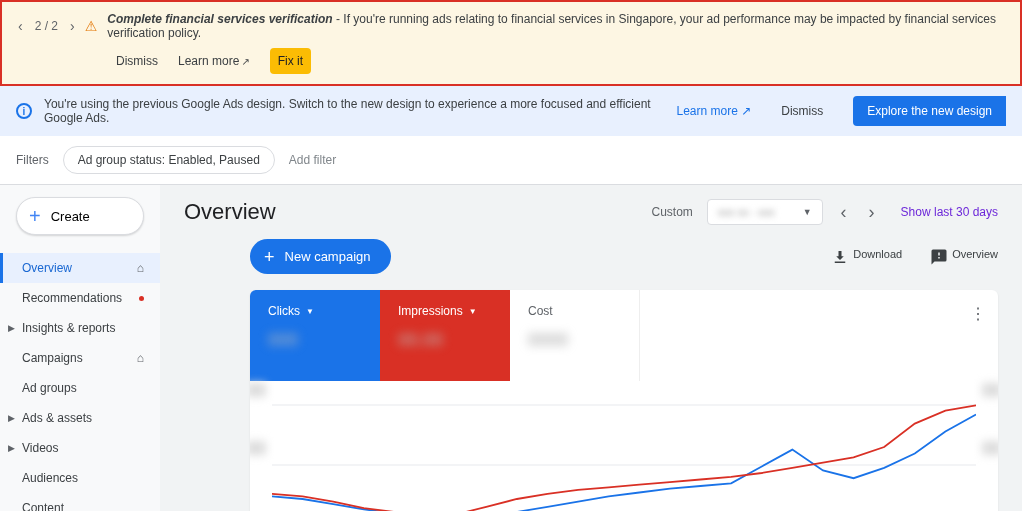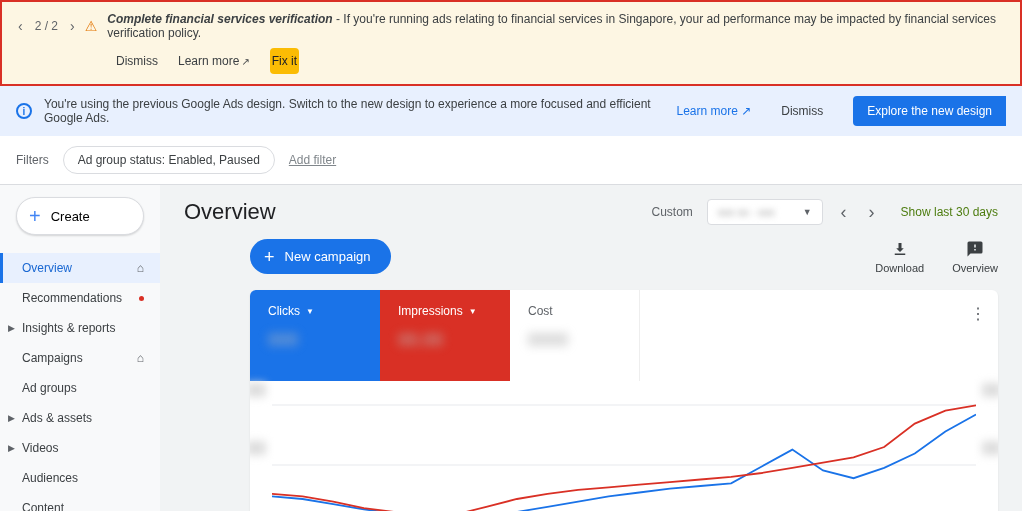--- a/index.html
+++ b/index.html
@@ -7,57 +7,57 @@
 .alert-yellow { background: #fdf6e3; border: 2px solid #d93025; padding: 10px 16px; font-size: 12px; color: #3c4043; position: relative; }
 .alert-yellow .top-row { display: flex; align-items: center; gap: 10px; }
 .alert-yellow .arrow { color: #5f6368; cursor: pointer; font-size: 14px; }
 .alert-yellow .pager { color: #5f6368; font-size: 12px; margin: 0 2px; }
 .alert-yellow .warn-icon { color: #e37400; font-size: 14px; }
 .alert-yellow .msg { flex: 1; }
 .alert-yellow .msg b { font-weight: 700; font-style: italic; }
 .alert-yellow .sub-row { display: flex; align-items: center; gap: 20px; margin-left: 98px; margin-top: 8px; }
 .alert-yellow .link { color: #3c4043; font-size: 12px; cursor: pointer; }
 .alert-yellow .ext { font-size: 10px; margin-left: 2px; }
-.btn-fix { background: #fbbc04; border: none; padding: 6px 2px; border-radius: 4px; font-size: 12px; cursor: pointer; color: #202124; }
+.btn-fix { background: #fbbc04; border: none; padding: 6px 8px; border-radius: 4px; font-size: 12px; cursor: pointer; color: #202124; }
 .alert-blue { background: #e8f0fe; padding: 10px 16px; font-size: 12px; color: #3c4043; display: flex; align-items: center; gap: 12px; }
 .alert-blue .info-icon { color: #1a73e8; width: 16px; height: 16px; border: 2px solid #1a73e8; border-radius: 50%; display: inline-flex; align-items: center; justify-content: center; font-size: 10px; font-weight: bold; }
 .alert-blue .msg { flex: 1; }
 .alert-blue .learn { color: #1a73e8; cursor: pointer; margin-right: 18px; }
 .alert-blue .dismiss { color: #3c4043; cursor: pointer; margin-right: 18px; }
 .btn-explore { background: #1a73e8; color: #fff; border: none; padding: 8px 14px; font-size: 12px; cursor: pointer; border-radius: 4px 0 0 4px; }
 .filters { display: flex; align-items: center; gap: 14px; padding: 10px 16px; border-bottom: 1px solid #dadce0; font-size: 12px; color: #3c4043; }
 .filters .label { color: #5f6368; }
 .chip { border: 1px solid #dadce0; border-radius: 16px; padding: 6px 14px; font-size: 12px; color: #3c4043; cursor: pointer; }
-.filters .add { color: #80868b; cursor: pointer; text-decoration: underline; }
+.filters .add { color: #80868b; cursor: pointer; }
 .body-row { display: flex; height: calc(511px - 150px); }
 .sidebar { width: 160px; background: #f8f9fa; padding: 12px 0; overflow: hidden; }
 .create-btn { background: #fff; border: 1px solid #dadce0; border-radius: 24px; padding: 8px 20px 8px 12px; margin: 0 16px 18px 16px; display: flex; align-items: center; gap: 10px; font-size: 13px; cursor: pointer; box-shadow: 0 1px 2px rgba(0,0,0,0.15); font-weight: 500; }
 .plus { font-size: 20px; line-height: 20px; font-weight: 300; }
 .p-blue { color: #4285f4; }
 .nav-item { padding: 8px 16px 8px 22px; font-size: 12px; color: #3c4043; display: flex; align-items: center; cursor: pointer; position: relative; }
 .nav-item.active { background: #e8f0fe; color: #1967d2; font-weight: 500; border-left: 3px solid #1a73e8; padding-left: 19px; }
 .nav-item .caret { position: absolute; left: 8px; font-size: 9px; color: #5f6368; }
 .nav-item .dot { width: 5px; height: 5px; background: #d93025; border-radius: 50%; margin-left: auto; }
 .nav-item .home { margin-left: auto; font-size: 12px; color: #5f6368; }
 .main { flex: 1; background: #f1f3f4; display: flex; flex-direction: column; }
 .main-header { display: flex; align-items: center; padding: 14px 24px; }
 .main-header h1 { font-size: 22px; font-weight: 400; color: #202124; flex: 1; }
 .main-header .date-ctrl { display: flex; align-items: center; gap: 14px; }
 .main-header .custom { font-size: 12px; color: #5f6368; }
 .date-pick { border: 1px solid #dadce0; background: #fff; padding: 6px 10px; border-radius: 4px; display: flex; align-items: center; gap: 28px; cursor: pointer; }
 .date-pick .blur { filter: blur(3px); font-size: 11px; color: #999; }
 .date-pick .dd { font-size: 9px; color: #5f6368; }
 .main-header .nav-arrow { color: #5f6368; font-size: 18px; cursor: pointer; padding: 0 4px; }
-.main-header .show30 { color: #4d7c0f; font-size: 12px; cursor: pointer; margin-left: 8px; }
+.main-header .show30 { color: #6d28d9; font-size: 12px; cursor: pointer; margin-left: 8px; }
 .content-inner { padding: 0 24px 0 90px; }
 .action-row { display: flex; align-items: center; margin-bottom: 16px; }
 .btn-newcamp { background: #1a73e8; color: #fff; border: none; border-radius: 22px; padding: 10px 20px 10px 14px; font-size: 13px; display: flex; align-items: center; gap: 10px; cursor: pointer; font-weight: 500; }
 .btn-newcamp .pl { font-size: 18px; font-weight: 300; line-height: 14px; }
 .action-row .spacer { flex: 1; }
-.icon-col { display: flex; flex-direction: column; align-items: center; gap: 4px; font-size: 11px; color: #3c4043; cursor: pointer; margin-left: 28px; }
+.icon-col { display: flex; flex-direction: row; gap: 4px; font-size: 11px; color: #3c4043; cursor: pointer; margin-left: 28px; }
 .icon-col svg { width: 18px; height: 18px; fill: #3c4043; }
 .card { background: #fff; border-radius: 6px; box-shadow: 0 1px 2px rgba(0,0,0,0.1); overflow: hidden; }
 .metrics { display: flex; position: relative; }
 .metric { padding: 14px 18px 30px 18px; width: 130px; font-size: 12px; position: relative; }
 .metric .m-title { display: flex; align-items: center; gap: 6px; font-size: 12px; }
 .metric .m-title .dd { font-size: 8px; }
 .metric .m-val { margin-top: 12px; filter: blur(5px); font-size: 18px; color: #bbb; }
 .metric.blue { background: #1a73e8; color: #fff; }
 .metric.red { background: #d93025; color: #fff; }
 .metric.plain { color: #5f6368; border-right: 1px solid #eee; }

